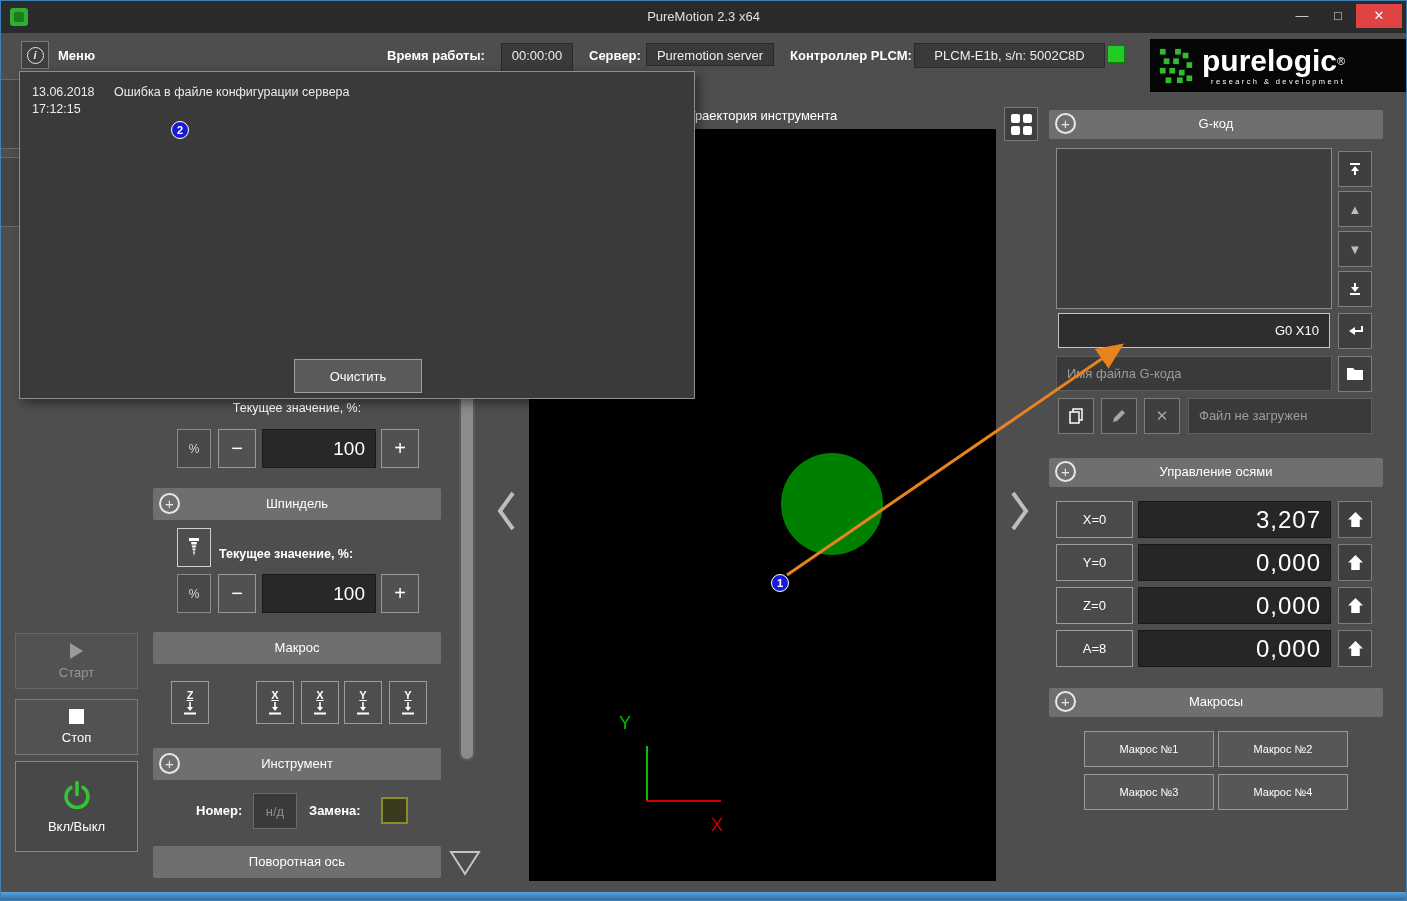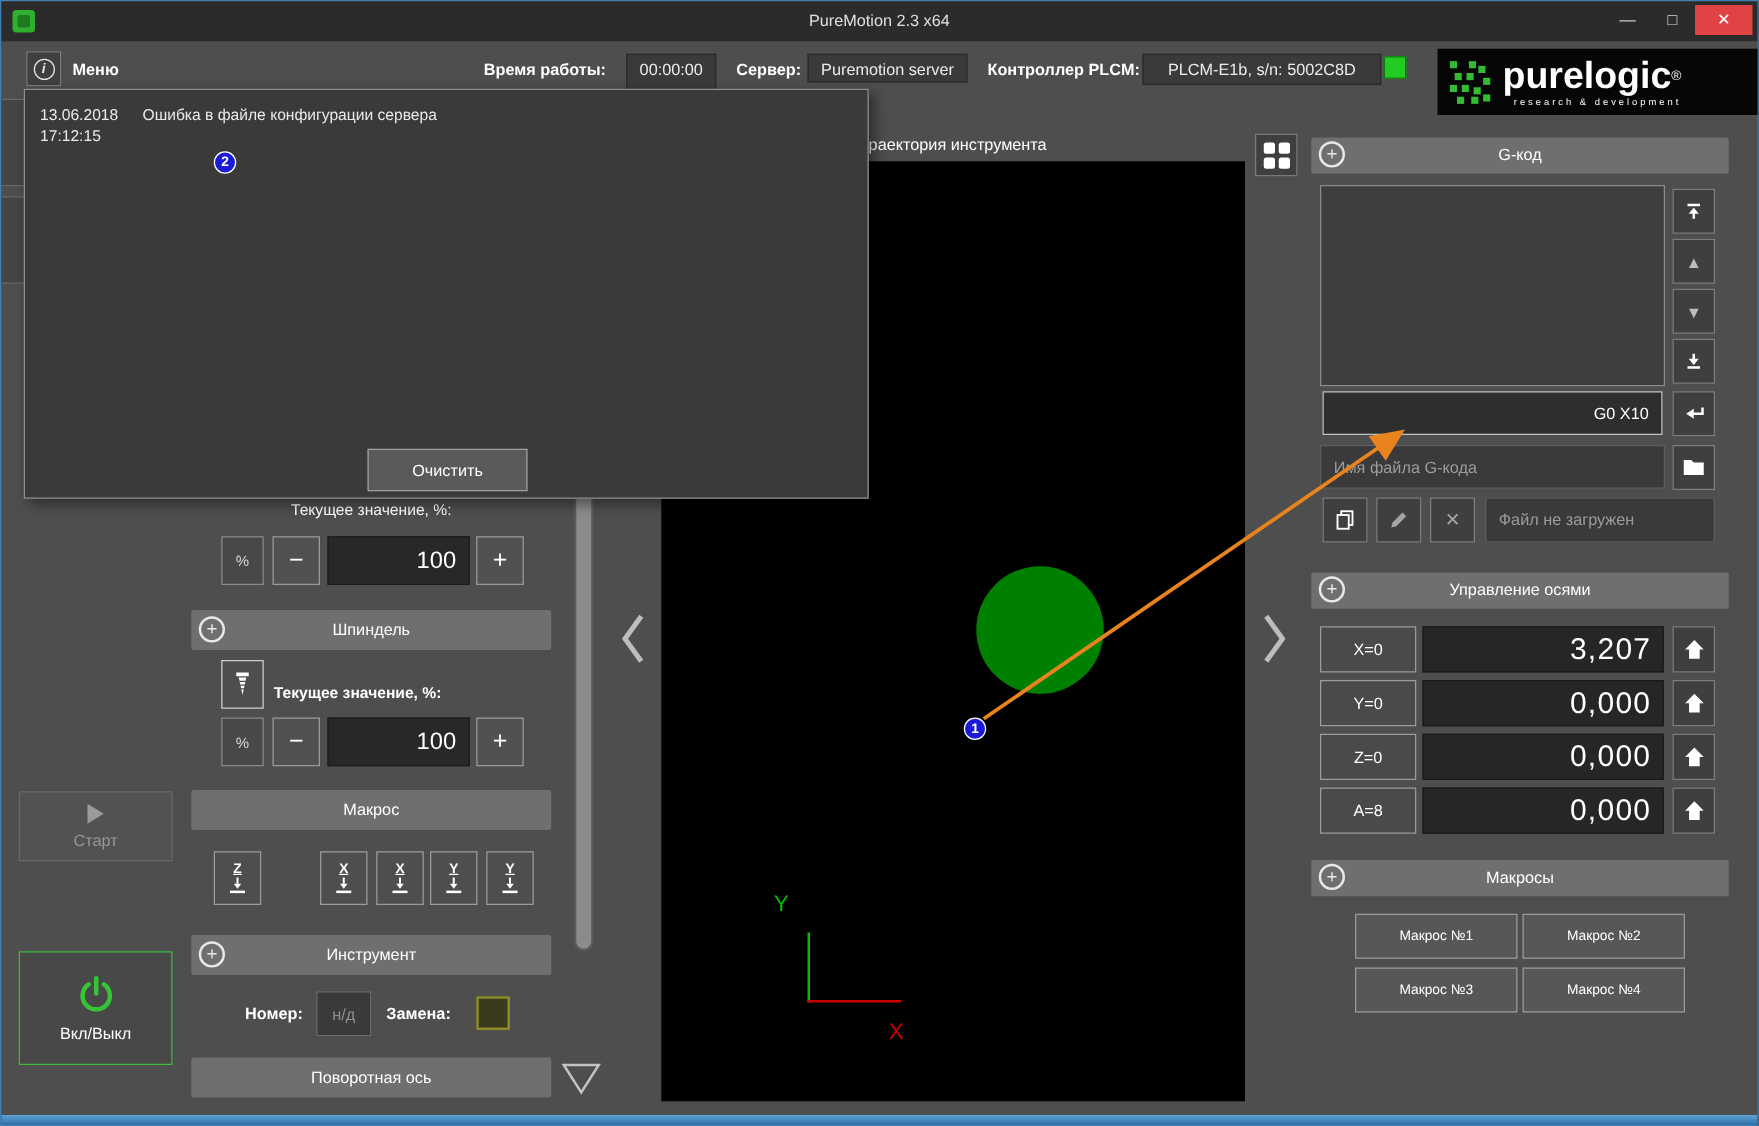--- a/index.html
+++ b/index.html
@@ -260,20 +260,24 @@
   <div class="tool-check"></div>
 
   <div class="hdr" style="left:152px; top:845px; width:288px; height:32px;">
     <span class="t">Поворотная ось</span>
   </div>
 
   <div class="ctl ctl-start">
     <span class="play-tri"></span>
     <span>Старт</span>
   </div>
+  <div class="ctl ctl-stop">
+    <span class="stop-sq"></span>
+    <span>Стоп</span>
+  </div>
   <div class="ctl ctl-power">
     <svg width="34" height="34" viewBox="0 0 28 28">
       <path d="M9 7 a9 9 0 1 0 10 0" fill="none" stroke="#35c435" stroke-width="3" stroke-linecap="round"></path>
       <line x1="14" y1="3" x2="14" y2="13" stroke="#35c435" stroke-width="3" stroke-linecap="round"></line>
     </svg>
     <span>Вкл/Выкл</span>
   </div>
 
   <div class="hdr" style="left:1048px; top:109px; width:334px; height:29px;">
     <div class="plus-btn" style="top:3px;">+</div>

